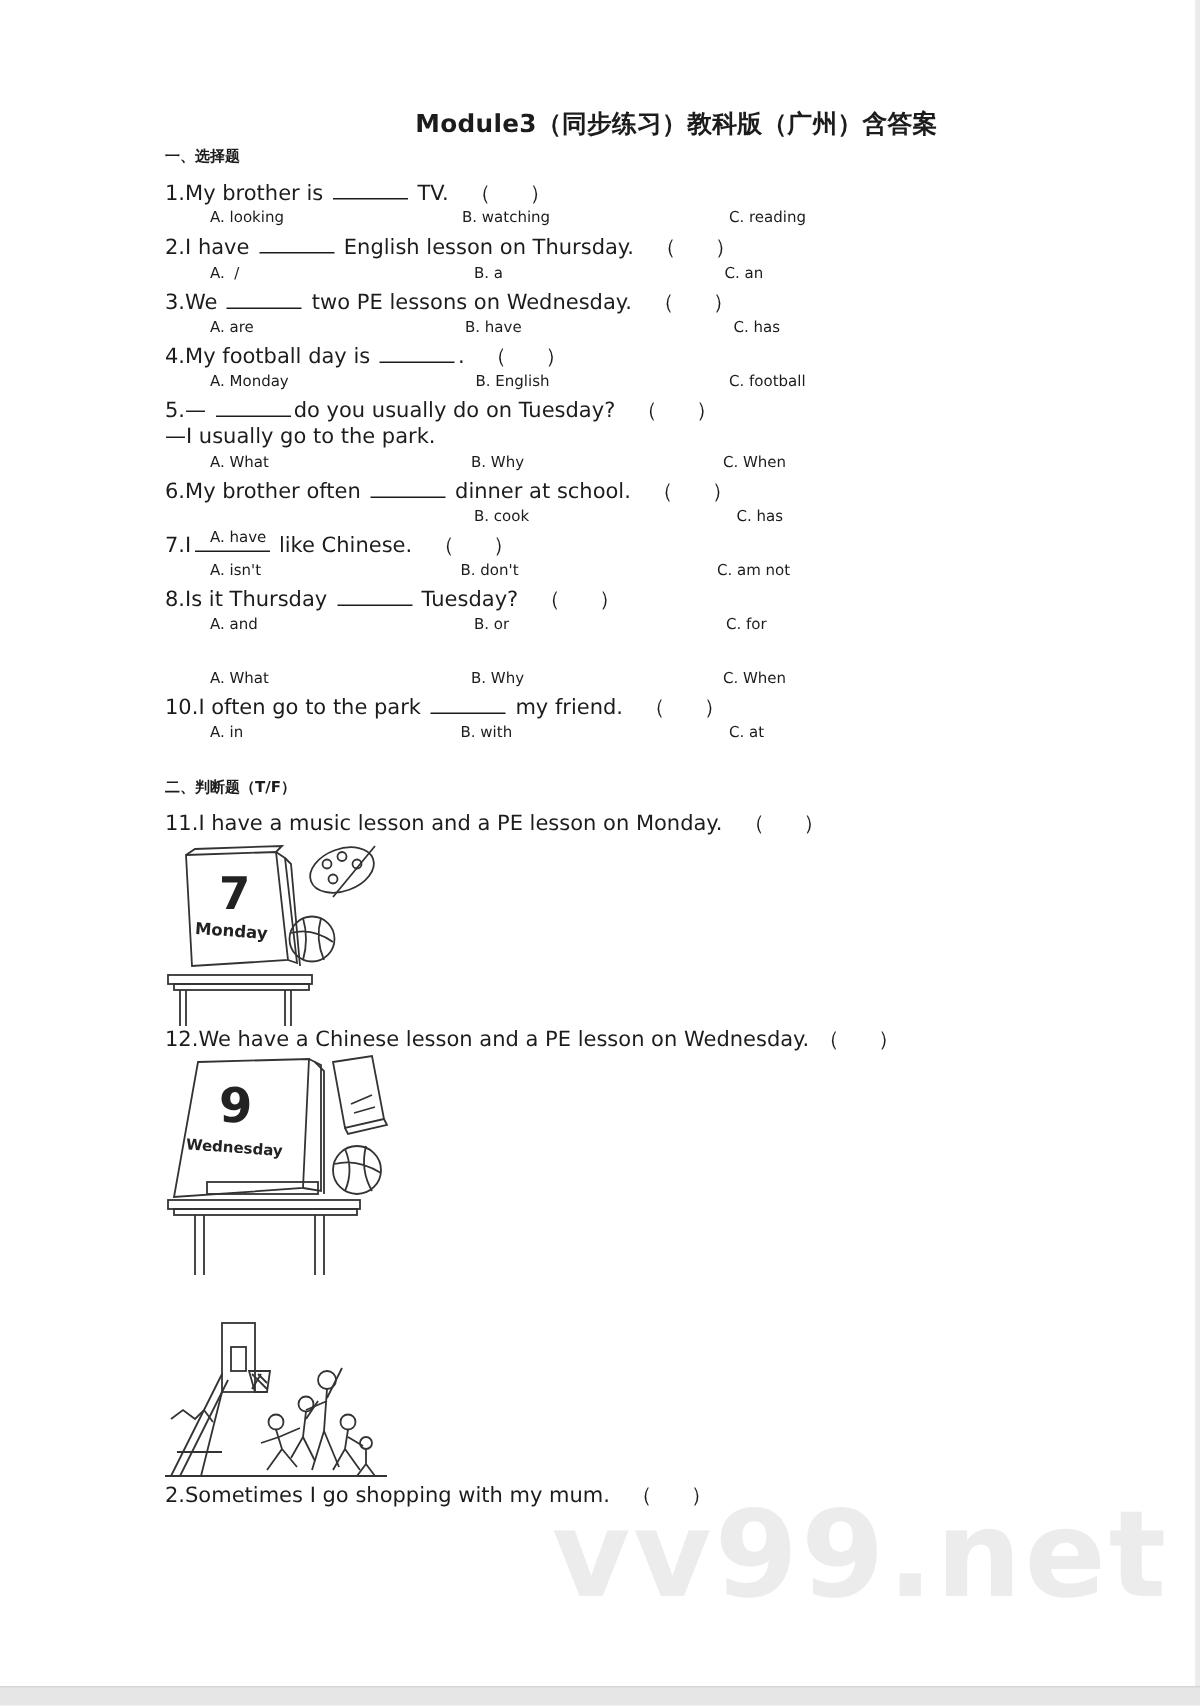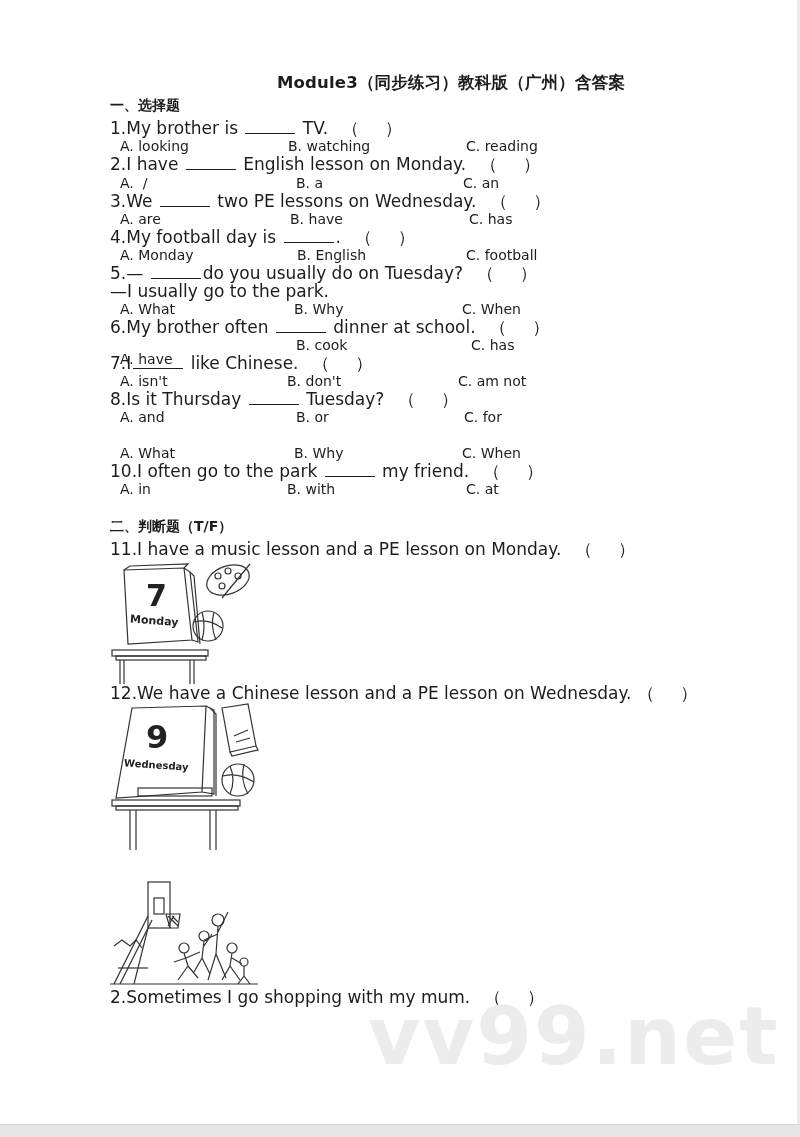--- a/index.html
+++ b/index.html
@@ -18,26 +18,26 @@
     background: #e6e6e6; border-top: 1px solid #d6d6d6;
   }
   .right-edge {
     position: absolute; right: 0; top: 0; width: 3px; height: 1124px; background: #ececec;
   }
   .title {
     position: absolute; left: 0; width: 800px; top: 72px; text-align: center;
     font-size: 16.5px; font-weight: bold; letter-spacing: 0.2px; padding-left: 102px; box-sizing: border-box;
   }
   .section {
-    position: absolute; left: 110px; font-size: 14px; font-weight: bold;
+    position: absolute; left: 110px; font-size: 10px; font-weight: bold;
   }
   .line {
-    position: absolute; left: 110px; font-size: 17px; white-space: pre; line-height: 16px;
+    position: absolute; left: 110px; font-size: 14px; white-space: pre; line-height: 16px;
   }
-  .opt { position: absolute; font-size: 14px; white-space: pre; line-height: 16px; }
+  .opt { position: absolute; font-size: 10px; white-space: pre; line-height: 16px; margin-left: 20px; }
   .blank { display: inline-block; border-bottom: 1px solid #1c1c1c; width: 50px; height: 12px; vertical-align: baseline; margin: 0 2px; }
   .paren { display: inline-block; margin-left: 14px; letter-spacing: 0; }
   .paren .gap { display: inline-block; width: 26px; }
   .pic { position: absolute; }
   .watermark {
     position: absolute; left: 368px; top: 990px; font-size: 80px; font-weight: bold;
     color: #ececec; letter-spacing: 2px; font-family: "DejaVu Sans", sans-serif;
   }
 </style>
 </head>
@@ -47,21 +47,21 @@
 
   <div class="title">Module3（同步练习）教科版（广州）含答案</div>
 
   <div class="section" style="top:97px">一、选择题</div>
 
   <div class="line" style="top:120px"><span>1.</span><span>My brother is</span> <span class="blank"></span> <span>TV.</span><span class="paren"><span>（</span><span class="gap"></span><span>）</span></span></div>
   <div class="opt" style="top:138px;left:120px">A. looking</div>
   <div class="opt" style="top:138px;left:288px">B. watching</div>
   <div class="opt" style="top:138px;left:466px">C. reading</div>
 
-  <div class="line" style="top:156px"><span>2.</span><span>I have</span> <span class="blank"></span> <span>English lesson on Monday.</span><span class="paren"><span>（</span><span class="gap"></span><span>）</span></span></div>
+  <div class="line" style="top:156px"><span>2.</span><span>I have</span> <span class="blank"></span> <span>English lesson on Thursday.</span><span class="paren"><span>（</span><span class="gap"></span><span>）</span></span></div>
   <div class="opt" style="top:175px;left:120px">A.  /</div>
   <div class="opt" style="top:175px;left:296px">B. a</div>
   <div class="opt" style="top:175px;left:463px">C. an</div>
 
   <div class="line" style="top:193px"><span>3.</span><span>We</span> <span class="blank"></span> <span>two PE lessons on Wednesday.</span><span class="paren"><span>（</span><span class="gap"></span><span>）</span></span></div>
   <div class="opt" style="top:211px;left:120px">A. are</div>
   <div class="opt" style="top:211px;left:290px">B. have</div>
   <div class="opt" style="top:211px;left:469px">C. has</div>
 
   <div class="line" style="top:229px"><span>4.</span><span>My football day is</span> <span class="blank"></span><span>.</span><span class="paren"><span>（</span><span class="gap"></span><span>）</span></span></div>

